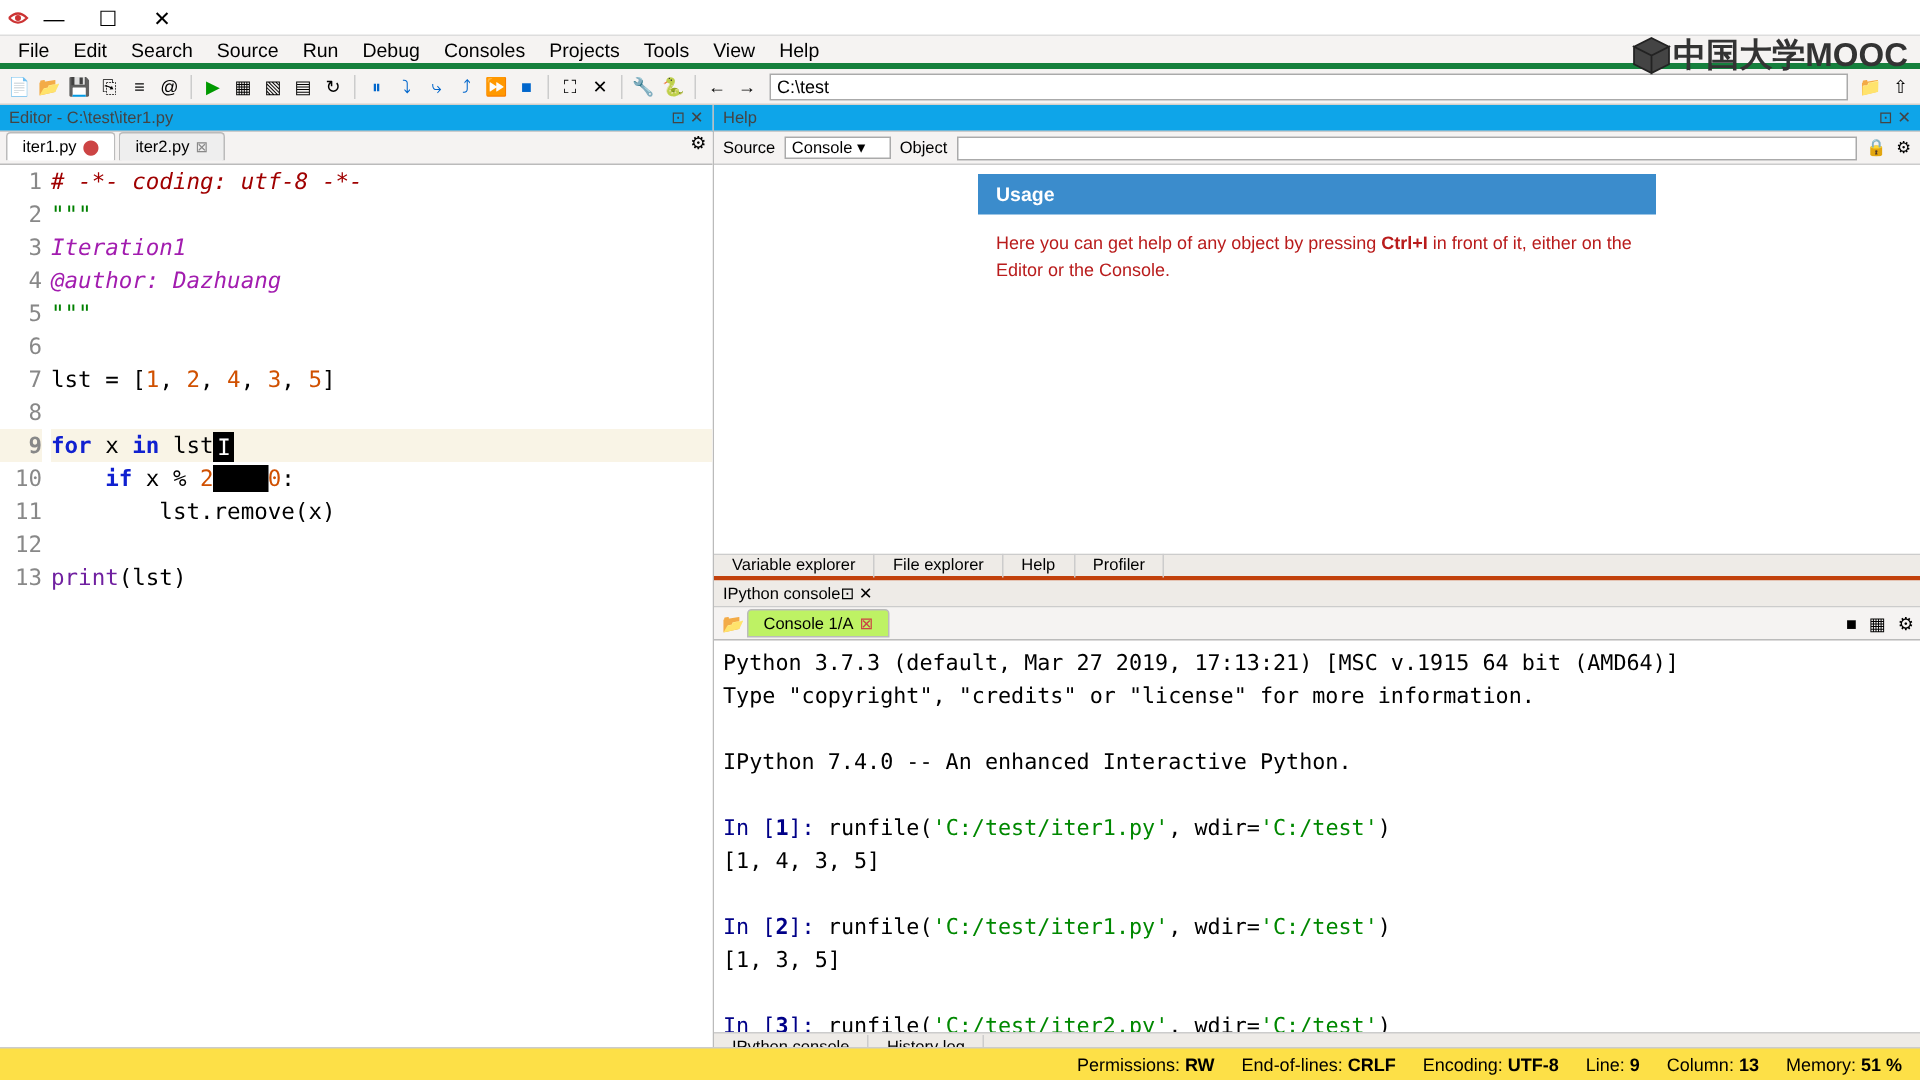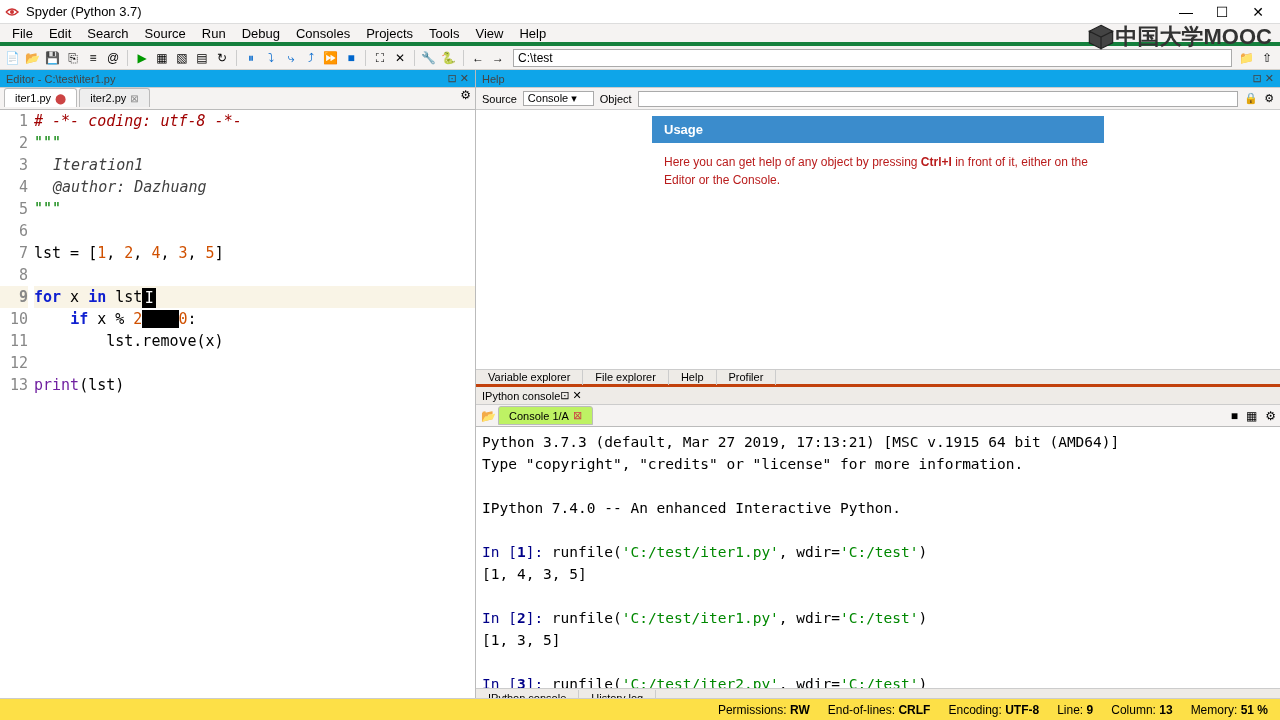--- a/index.html
+++ b/index.html
@@ -27,21 +27,21 @@
 .tab .tclose.g { color: #888; }
 .editor { flex: 1; display: flex; font-family: Consolas, monospace; font-size: 15px; line-height: 22px; overflow: hidden; background: #fff; }
 .gutter { width: 32px; text-align: right; padding-right: 4px; color: #888; background: #fff; }
 .gutter .ln { height: 22px; }
 .code { flex: 1; padding-left: 2px; position: relative; }
 .code .cl { height: 22px; white-space: pre; }
 .hl { background: #f9f4e6; }
 .bold { font-weight: bold; }
 .c-red { color: #a00000; font-style: italic; }
 .c-green { color: #008000; }
-.c-green-i { color: #404040; font-style: italic; margin-left: 19px; }
+.c-green-i { color: #a21caf; font-style: italic; }
 .c-blue { color: #1020d0; }
 .c-orange { color: #d05000; }
 .c-purple { color: #7020a0; }
 .caret { display: inline-block; width: 14px; height: 20px; background: #000; color: #fff; vertical-align: middle; text-align: center; line-height: 20px; }
 .helptop { display: flex; align-items: center; height: 22px; border-bottom: 1px solid #ccc; padding: 0 6px; gap: 6px; font-size: 11px; background: #f5f3f2; }
 .helptop input { flex: 1; height: 16px; border: 1px solid #aaa; padding: 0 4px; font-size: 11px; }
 .helpbody { flex: 1; background: #fff; position: relative; height: 88px; overflow: hidden; display: flex; justify-content: center; padding-top: 6px; }
 .usage { width: 452px; }
 .usagehdr { background: #3b8ccc; color: #fff; padding: 6px 12px; font-weight: bold; font-size: 13px; }
 .usagetxt { padding: 10px 12px; font-size: 12px; line-height: 1.5; color: #b91c1c; }
@@ -65,21 +65,20 @@
 </head>
 <body>
 
 <div class="titlebar">
   <span class="logo">
     <svg viewBox="0 0 16 16">
         <path d="M2 8 Q8 2 14 8 Q8 14 2 8" fill="none" stroke="#c33" stroke-width="1.5"></path>
         <circle cx="8" cy="8" r="2" fill="#c33"></circle>
       </svg>
   </span>
-  <span class="title">Spyder (Python 3.7)</span>
   <div class="winctl">
     <span class="winbtn">—</span>
     <span class="winbtn">☐</span>
     <span class="winbtn">✕</span>
   </div>
 </div>
 
 <div class="menubar">
   <span>File</span>
   <span>Edit</span>

